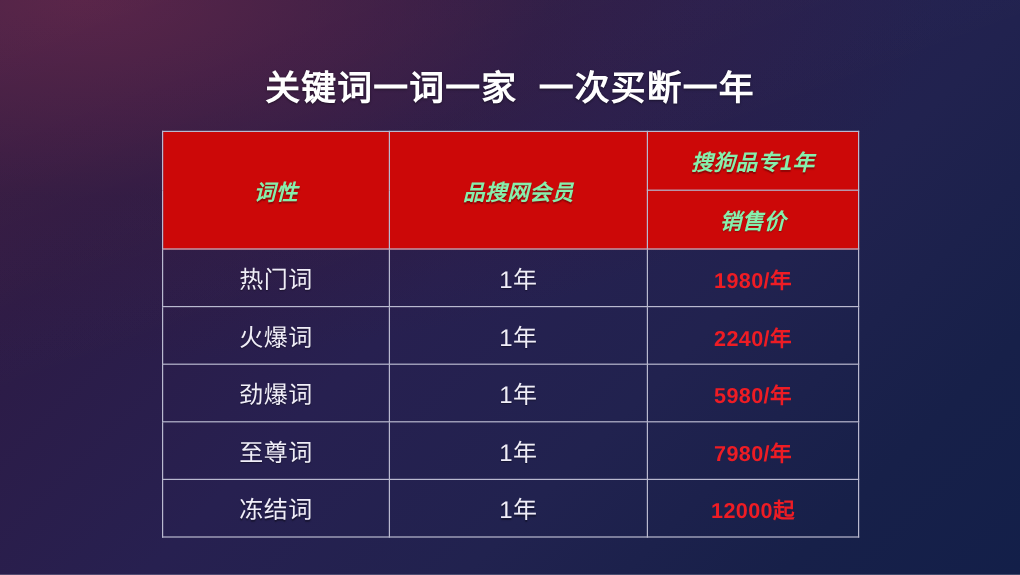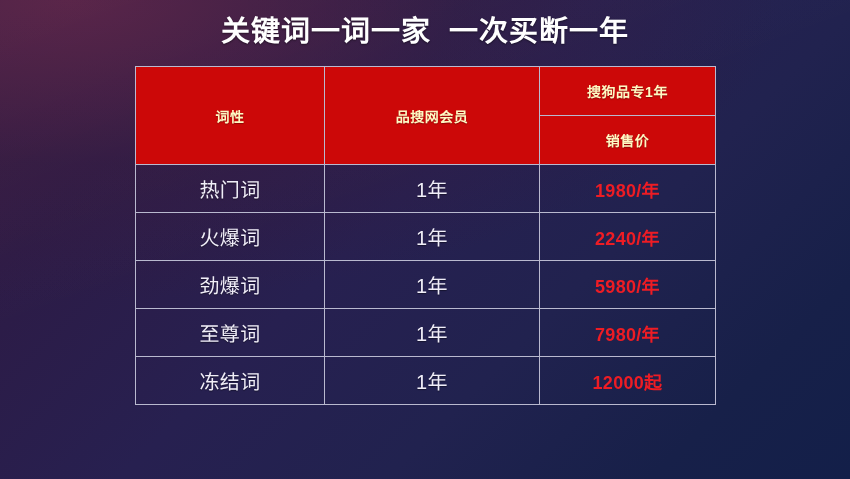--- a/index.html
+++ b/index.html
@@ -29,20 +29,21 @@
     inset: 0;
     background: linear-gradient(160deg, rgba(255,255,255,0.025) 0%, rgba(255,255,255,0) 45%);
     pointer-events: none;
   }
 
   .headings {
     position: relative;
     z-index: 2;
     text-align: center;
     padding-top: 12px;
+    margin-top: 43px;
   }
   .main-title {
     margin: 0;
     color: #ffffff;
     font-size: 29px;
     font-weight: bold;
     letter-spacing: 1px;
     line-height: 1.35;
     text-shadow: 0 1px 2px rgba(0,0,0,0.45);
     white-space: pre;
@@ -76,25 +77,26 @@
   .price-table th,
   .price-table td {
     border: 1px solid #b9b9cf;
     text-align: center;
     vertical-align: middle;
     padding: 0;
   }
 
   .price-table thead th {
     background: #cc0808;
-    color: #fef9c3;
-    font-size: 14px;
+    color: #86efac;
+    font-size: 18px;
     font-weight: bold;
     letter-spacing: 0.5px;
     text-shadow: 0 1px 1px rgba(0,0,0,0.3);
+    font-style: italic;
   }
   .price-table thead th.tall { height: 97px; margin-left: 46px; }
   .price-table thead th.split { height: 48px; }
 
   .price-table tbody td {
     height: 47px;
     color: #f0eef8;
     font-size: 20px;
     font-weight: normal;
     letter-spacing: 0.4px;

